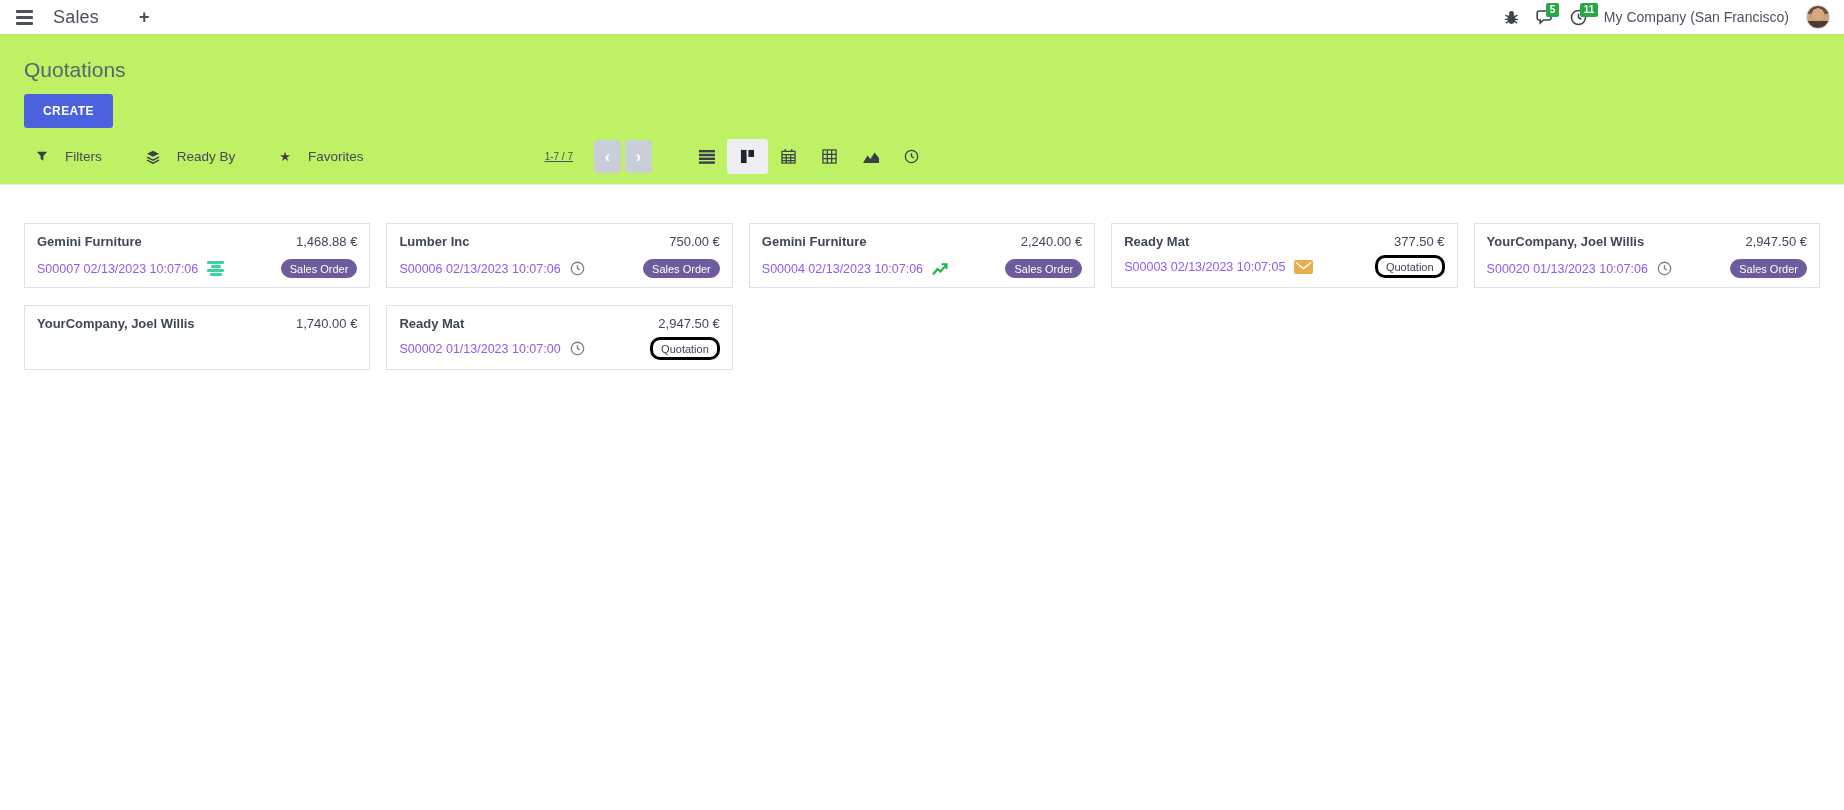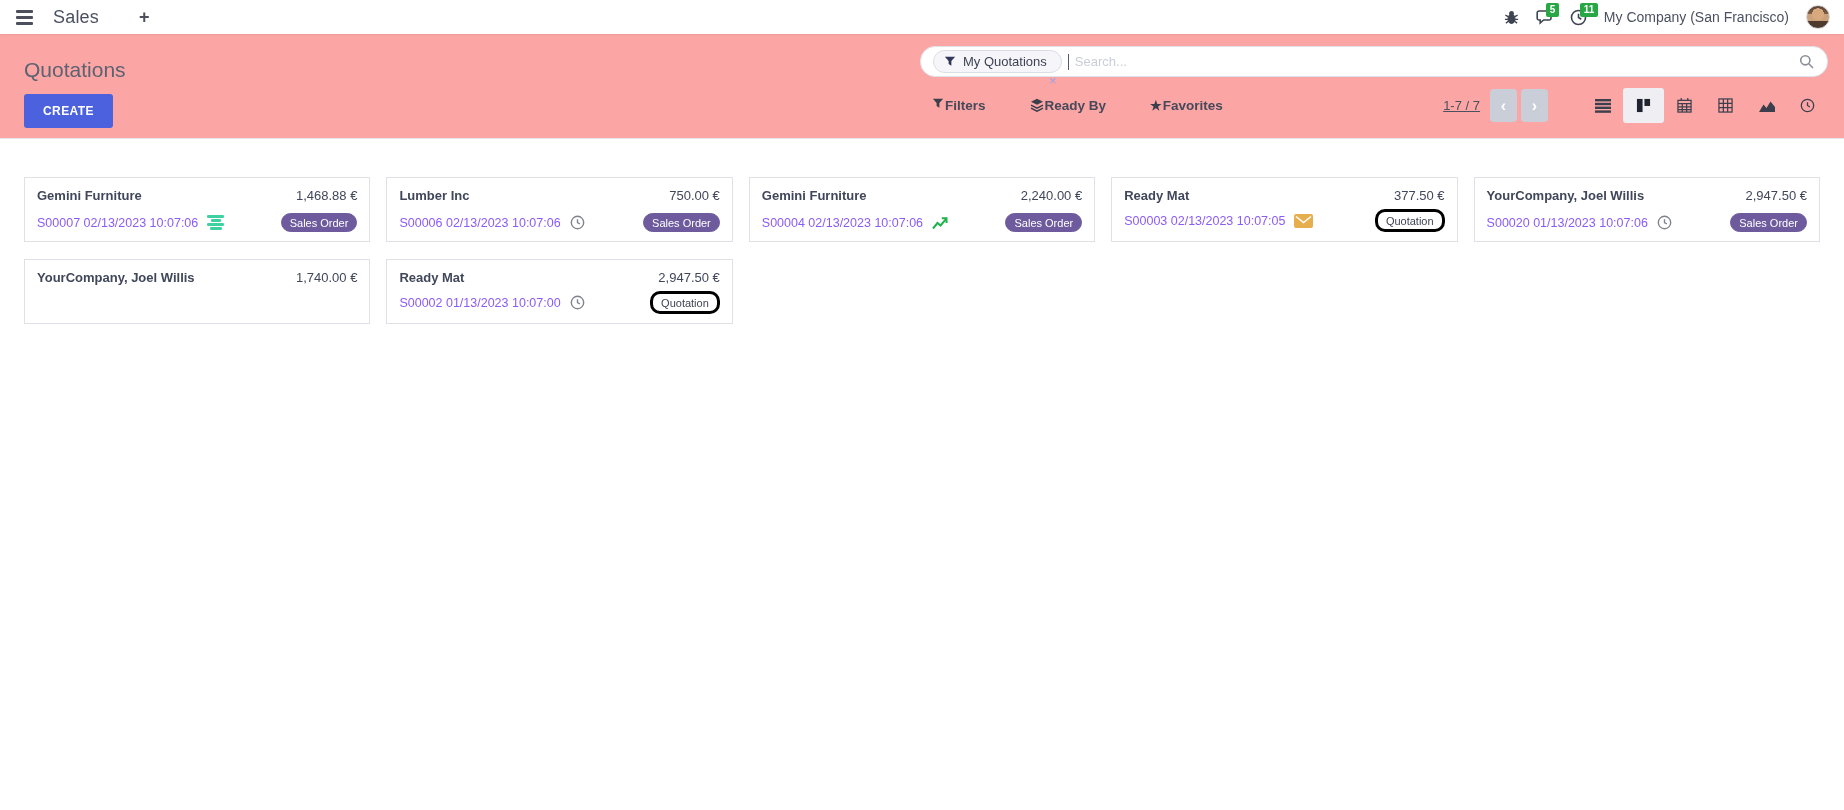--- a/index.html
+++ b/index.html
@@ -29,21 +29,21 @@
   .avatar {
     width:24px; height:24px; border-radius:50%; cursor:pointer;
     background:
       radial-gradient(circle at 50% 38%, #d8a87e 0 34%, rgba(0,0,0,0) 35%),
       linear-gradient(180deg, #5b4434 0%, #7a5a43 34%, #caa17a 35% 66%, #4e3b2d 67% 100%);
     border:1px solid #d9d9de;
   }
   
   .control-panel {
     padding:12px 16px 10px 24px; display:flex; justify-content:space-between;
-    border-bottom:1px solid #e6e7ec; background:#fca5a5;
+    border-bottom:1px solid #e6e7ec; background:#bef264;flex-direction:column;
   }
   .cp-left { padding-top:12px; }
   .page-title { font-size:21px; font-weight:400; color:#5b6271; margin-bottom:12px; }
   .create-btn {
     background:#4c61dd; color:#fff; border:none; border-radius:3px;
     font-size:12px; font-weight:700; letter-spacing:.4px; padding:10px 19px;
     font-family:"Liberation Sans", sans-serif; cursor:pointer;
   }
   .cp-right { width:908px; display:flex; flex-direction:column; }
   .search-bar {
@@ -59,24 +59,24 @@
     position:absolute; left:128px; top:27px; color:#9ba2ea; font-size:13px; line-height:1; cursor:pointer;
   }
   .caret-line { width:1px; height:16px; background:#55596a; margin-left:6px; }
   .search-input {
     flex:1; border:none; outline:none; font-size:13px; padding:0 6px; color:#4c4f5c; background:transparent;
     font-family:"Liberation Sans", sans-serif;
   }
   .search-input::placeholder { color:#c9cdd6; }
   .cp-row2 { display:flex; align-items:center; justify-content:space-between; margin-top:11px; }
   .cp-filter-btns { display:flex; align-items:center; gap:44px; padding-left:12px; }
-  .cp-filter-btn { display:flex; align-items:flex-start; gap:1px; font-size:13.5px; color:#45495a; cursor:pointer;font-weight:bold; }
+  .cp-filter-btn { display:flex; align-items:center; gap:17px; font-size:13.5px; color:#45495a; cursor:pointer; }
   .star-glyph { font-size:13px; color:#3b3f4c; }
   .cp-pager-zone { display:flex; align-items:center; }
-  .pager-text { font-size:13px; color:#4c4f5c; margin-right:10px; cursor:pointer;text-decoration:underline; }
+  .pager-text { font-size:10px; color:#4c4f5c; margin-right:21px; cursor:pointer;text-decoration:underline; }
   .pager-btn {
     width:27px; height:33px; background:#c9ced8; border:none; border-radius:4px;
     color:#fff; font-size:16px; font-weight:700; cursor:pointer; display:flex; align-items:center; justify-content:center;
   }
   .pager-btn + .pager-btn { margin-left:4px; }
   .view-switcher { display:flex; align-items:center; margin-left:34px; }
   .vs-btn {
     width:41px; height:35px; display:flex; align-items:center; justify-content:center;
     cursor:pointer; border-radius:3px;
   }
@@ -145,35 +145,20 @@
       <div class="avatar"></div>
     </div>
   </nav>
 
   <div class="control-panel">
     <div class="cp-left">
       <div class="page-title">Quotations</div>
       <button class="create-btn">CREATE</button>
     </div>
     <div class="cp-right">
-      <div class="search-bar">
-        <div class="facet">
-          <svg width="12" height="11" viewBox="0 0 14 12">
-            <path d="M1 .5h12L8.6 5.5v5.6L5.4 8.8V5.5Z" fill="#31375c"></path>
-          </svg>
-          <span>My Quotations</span>
-        </div>
-        <span class="caret-line"></span>
-        <input class="search-input" type="text" placeholder="Search..." style="">
-        <svg width="16" height="16" viewBox="0 0 16 16" fill="none" stroke="#8a8f9a" stroke-width="1.6">
-          <circle cx="6.3" cy="6.3" r="4.6"></circle>
-            <path d="M9.8 9.8 14 14"></path>
-        </svg>
-        <span class="facet-remove">×</span>
-      </div>
       <div class="cp-row2">
         <div class="cp-filter-btns">
           <div class="cp-filter-btn">
             <svg width="12" height="11" viewBox="0 0 14 12">
               <path d="M1 .5h12L8.6 5.5v5.6L5.4 8.8V5.5Z" fill="#3b3f4c"></path>
             </svg>
             <span>Filters</span>
           </div>
           <div class="cp-filter-btn">
             <svg width="14" height="14" viewBox="0 0 14 14" fill="none">

